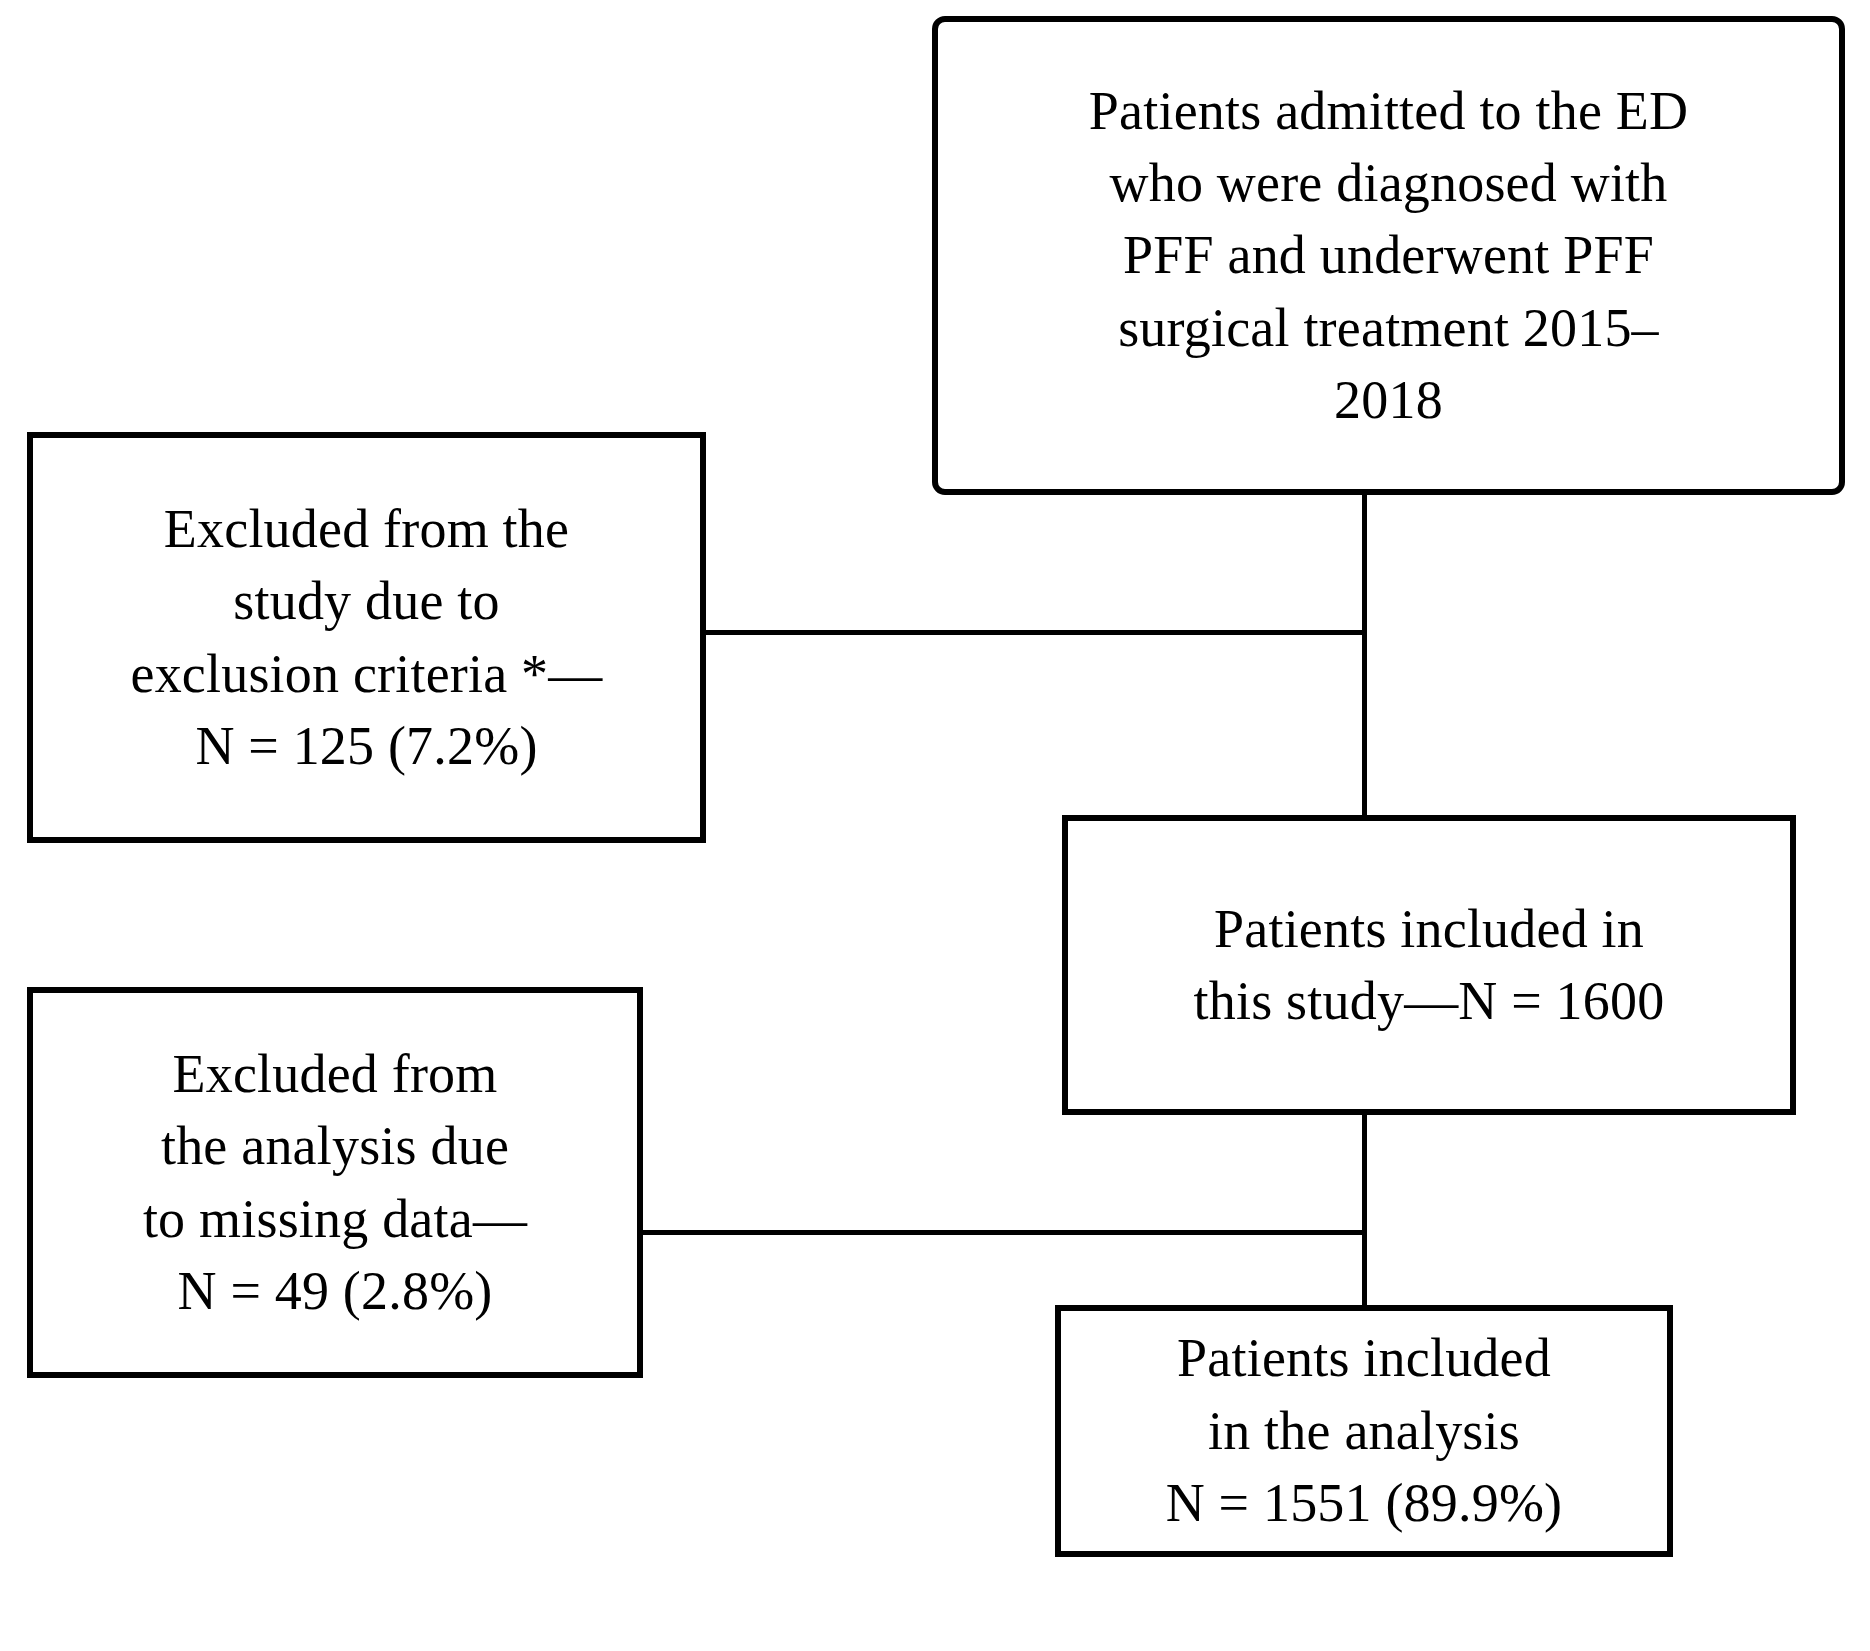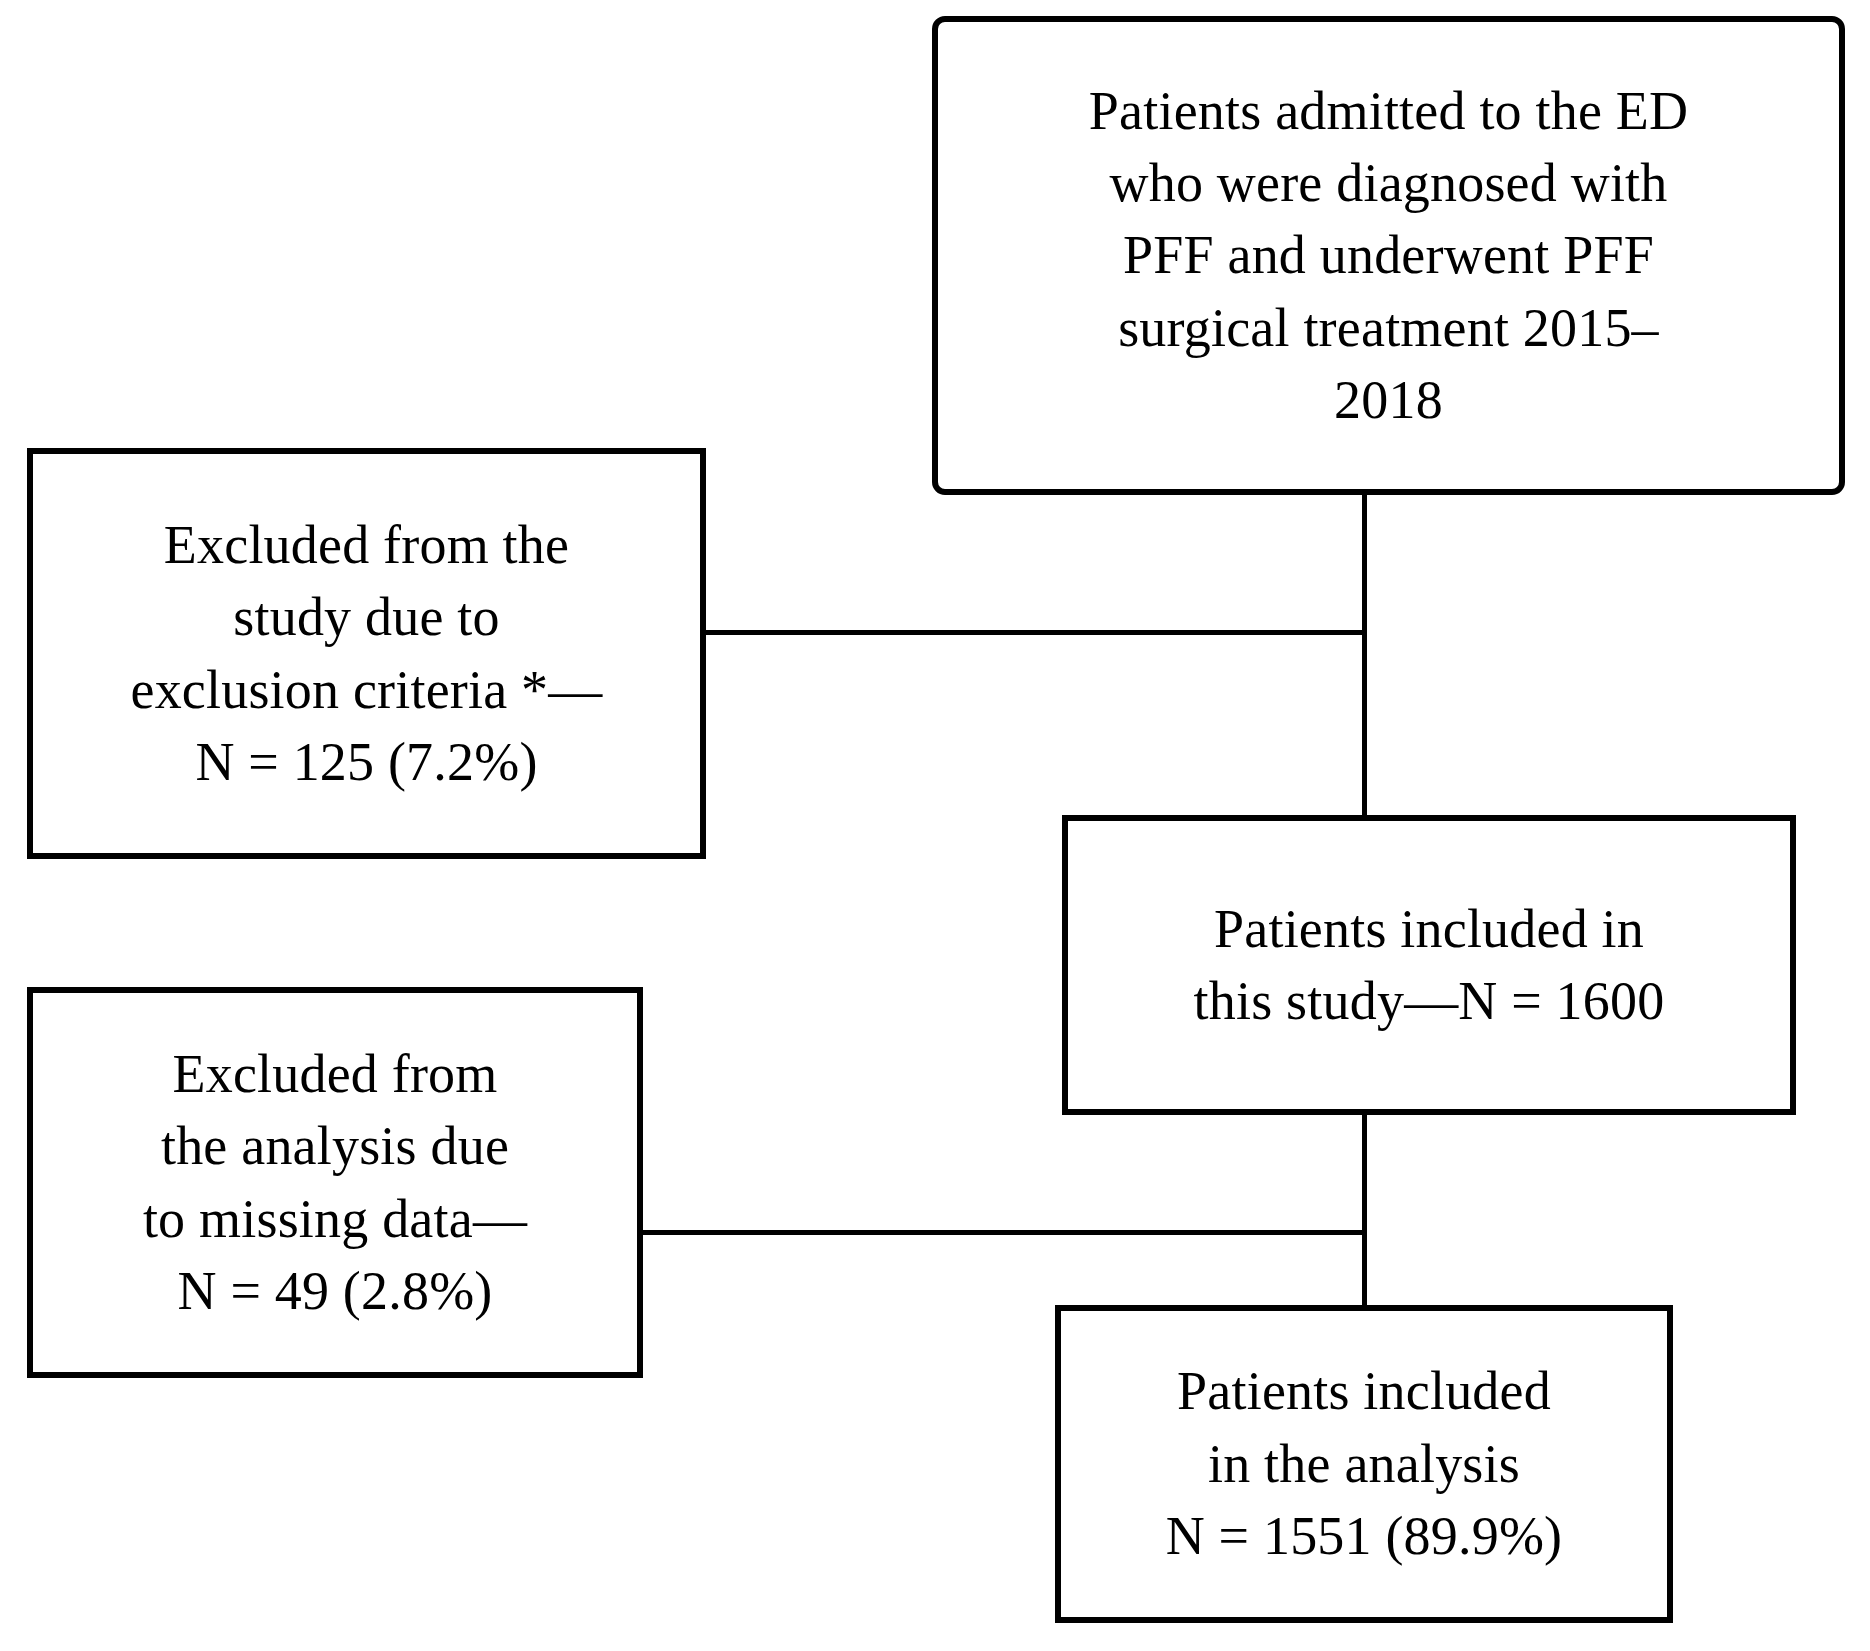--- a/index.html
+++ b/index.html
@@ -45,24 +45,24 @@
   .connector {
     position: absolute;
     background: #000000;
     z-index: 1;
   }
   .v-line { width: 5px; }
   .h-line { height: 5px; }
 
   
   #box-source   { left: 932px;  top: 16px;   width: 913px; height: 479px; border-radius: 13px; }
-  #box-excl-1   { left: 27px;   top: 432px;  width: 679px; height: 411px; margin-top: 16px; }
+  #box-excl-1   { left: 27px;   top: 432px;  width: 679px; height: 411px; }
   #box-included { left: 1062px; top: 815px;  width: 734px; height: 300px; justify-content: flex-end; }
   #box-excl-2   { left: 27px;   top: 987px; width: 616px; height: 391px; }
-  #box-analysis { left: 1055px; top: 1305px; width: 618px; height: 318px; }
+  #box-analysis { left: 1055px; top: 1305px; width: 618px; height: 252px; }
 
   
   #conn-source-down   { left: 1362px; top: 495px;  height: 322px; }
   #conn-excl1-h       { left: 706px;  top: 630px;  width: 660px; }
   #conn-included-down { left: 1362px; top: 1113px; height: 196px; }
   #conn-excl2-h       { left: 643px;  top: 1230px; width: 723px; }
 </style>
 </head>
 <body>
 

